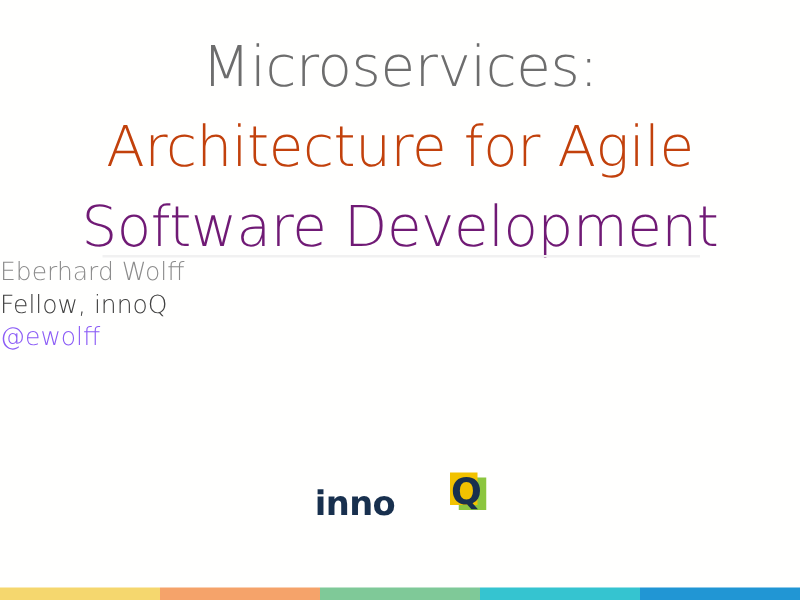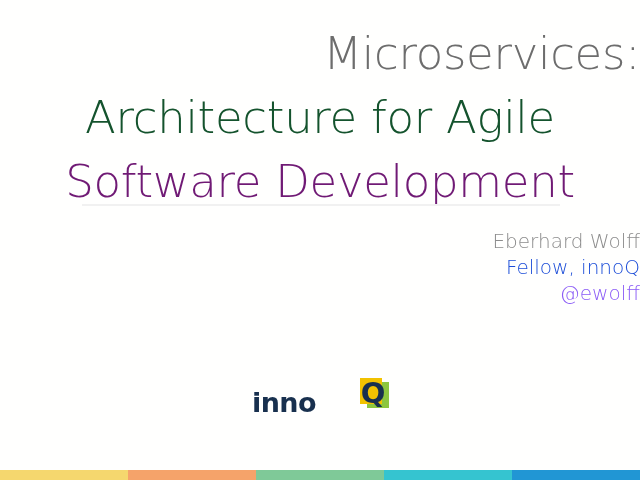--- a/index.html
+++ b/index.html
@@ -46,24 +46,24 @@
     top: 204px;
     left: 82px;
     width: 478px;
     height: 2px;
     background: #f1f1f1;
   }
 
   
   .subtitle-block {
     position: absolute;
-    top: 228px;
+    top: 204px;
     left: 0;
     width: 640px;
-    text-align: right;
+    text-align: left;
   }
   .subtitle-line {
     display: block;
     color: #8c8c8c;
     font-size: 20px;
     line-height: 26px;
     font-weight: 300;
   }
 
   
@@ -143,30 +143,30 @@
     flex: 1 1 128px;
     height: 10px;
   }
 </style>
 </head>
 <body>
 
 <div class="slide" style="background: rgb(255, 255, 254);">
 
   <div class="title-block">
-    <span class="title-line" style="color: rgb(109, 109, 109); text-align: right;">Microservices:</span>
-    <span class="title-line" style="color: #14532d;">Architecture for Agile</span>
+    <span class="title-line" style="color: rgb(109, 109, 109);">Microservices:</span>
+    <span class="title-line" style="color: #c2410c;">Architecture for Agile</span>
     <span class="title-line" style="color: #701a75;">Software Development</span>
   </div>
 
   <div class="divider" style="background: rgb(241, 241, 241);"></div>
 
   <div class="subtitle-block">
     <span class="subtitle-line" style="color: rgb(140, 140, 140);">Eberhard Wolff</span>
-    <span class="subtitle-line" style="color: #1d4ed8;">Fellow, innoQ</span>
+    <span class="subtitle-line" style="color: #404040;">Fellow, innoQ</span>
     <span class="subtitle-line" style="color: #8b5cf6;">@ewolff</span>
   </div>
 
   <div class="logo">
     <span class="logo-inner">
       <span class="logo-word" style="color: rgb(24, 48, 78);">inno</span>
       <span class="logo-q-wrap">
         <span class="logo-sq-green" style="background: rgb(140, 198, 63);"></span>
         <span class="logo-sq-yellow" style="background: rgb(242, 194, 0);"></span>
         <span class="logo-q" style="color: rgb(24, 48, 78);">Q</span>

